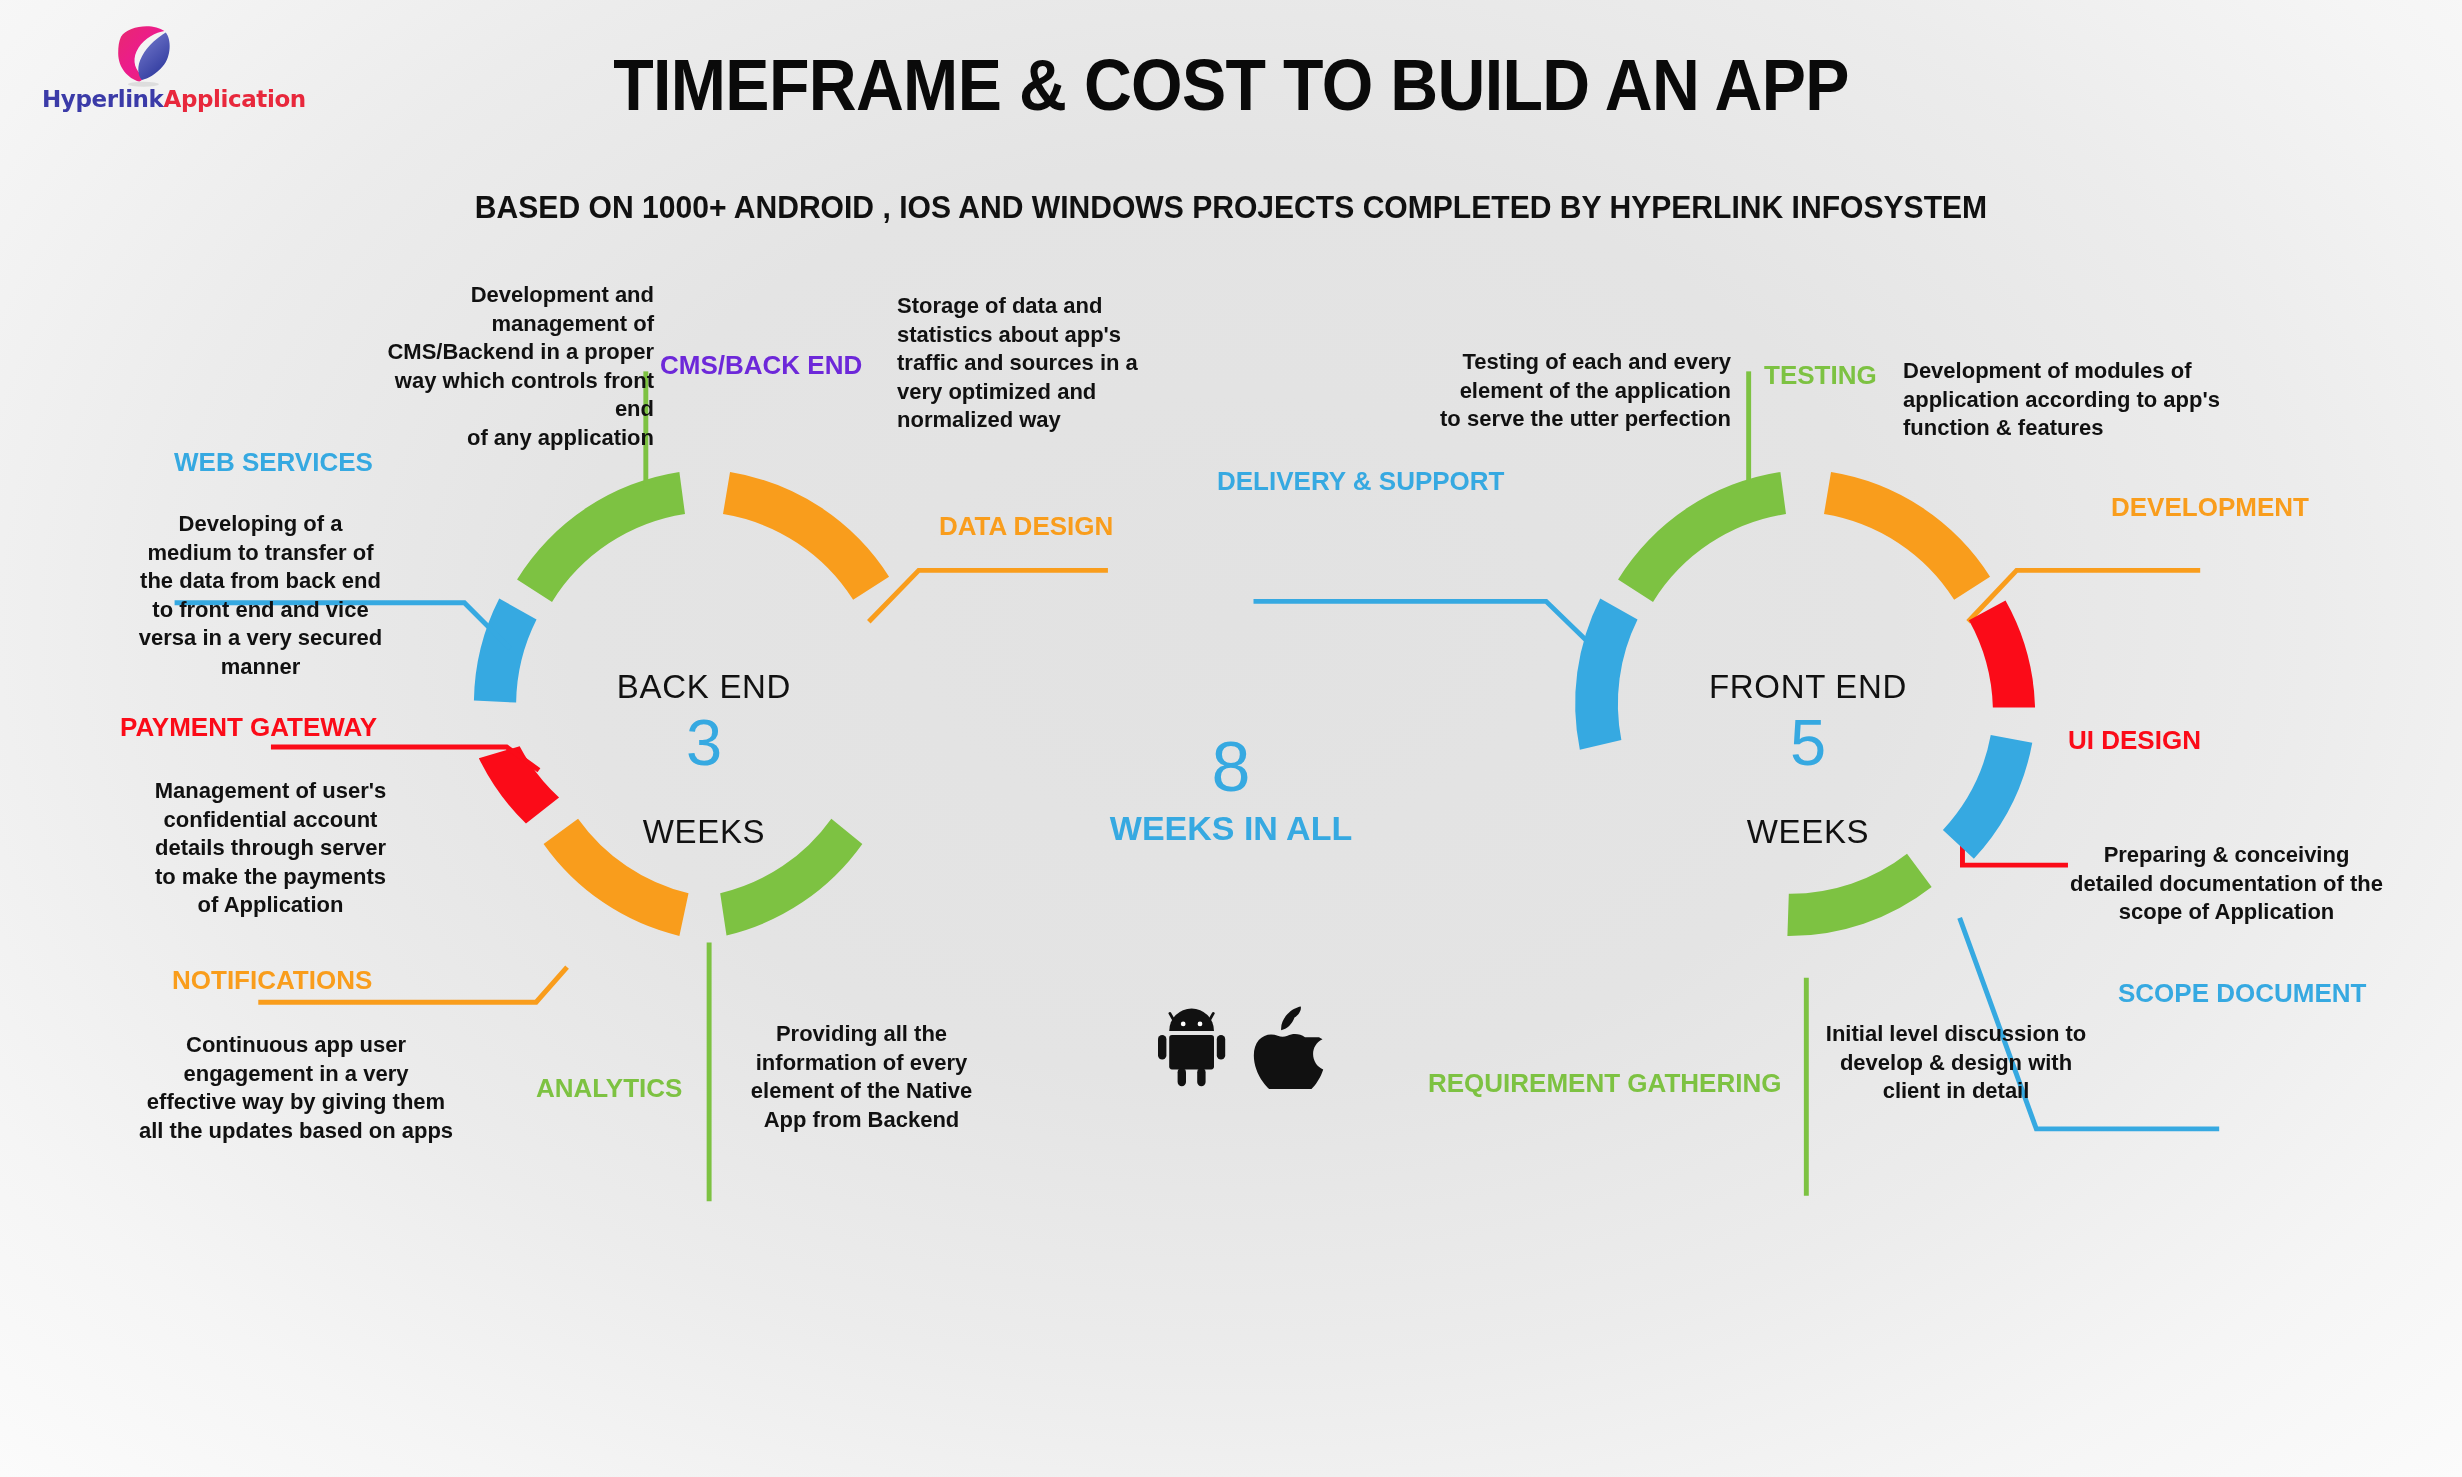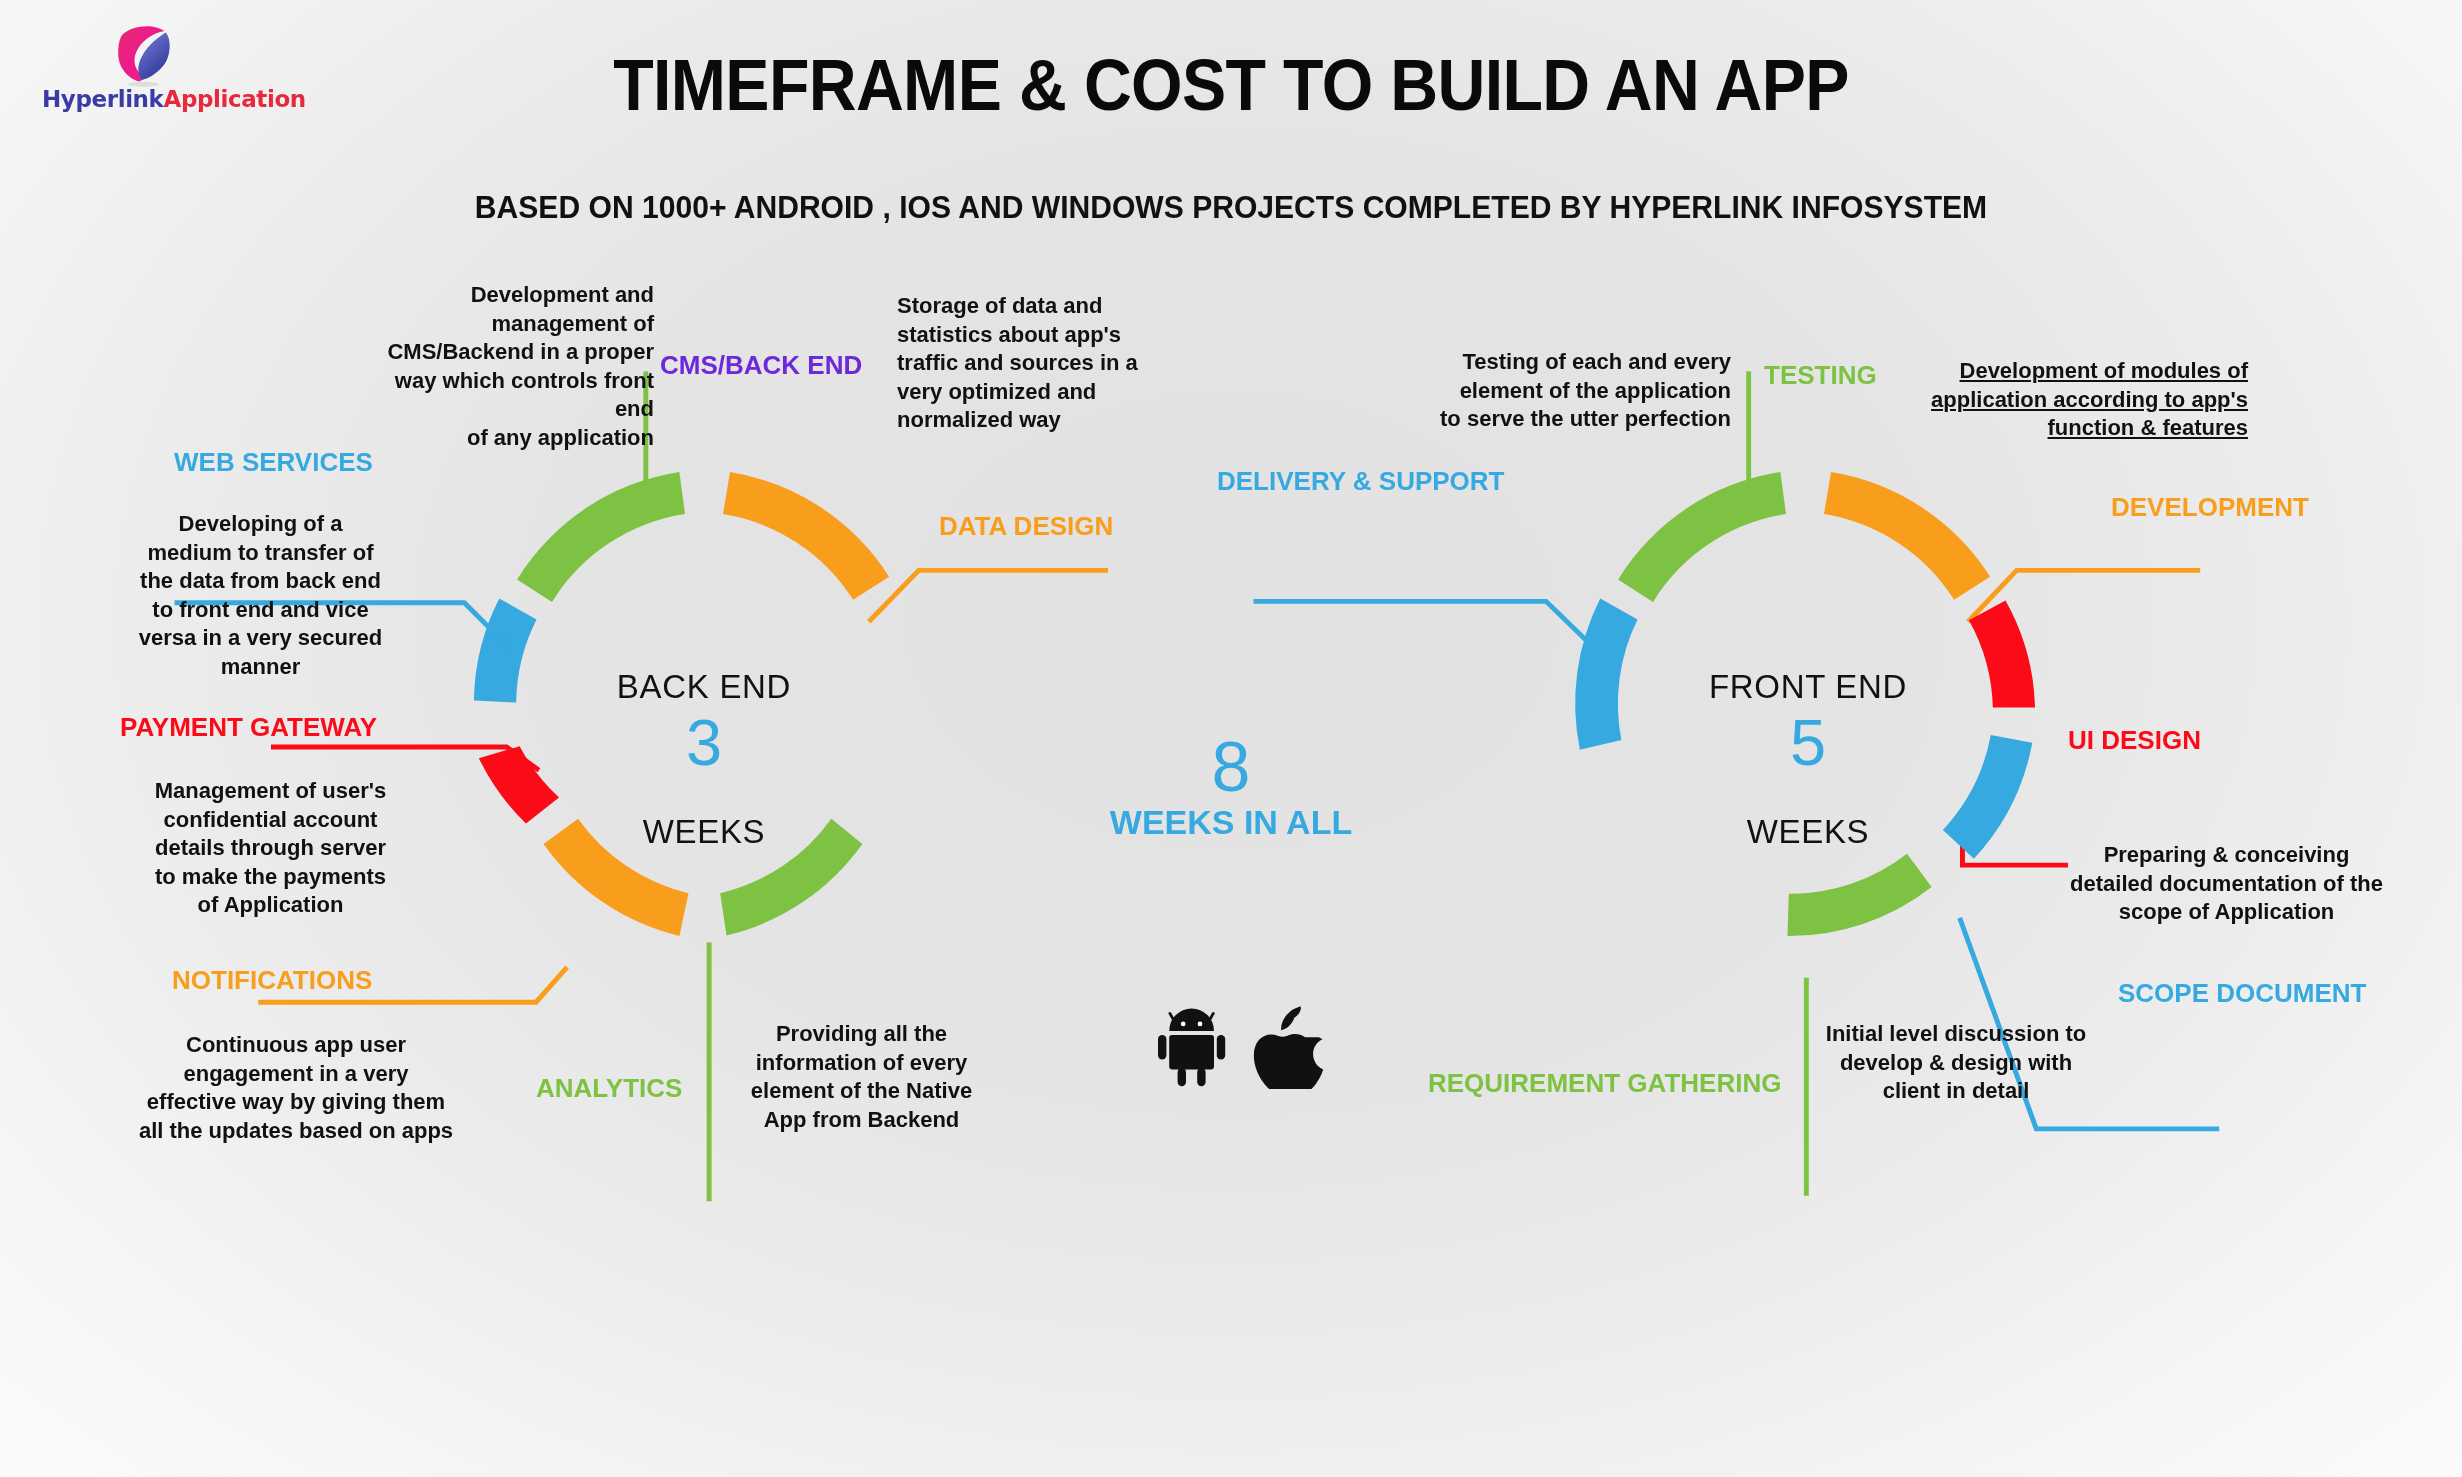--- a/index.html
+++ b/index.html
@@ -30,21 +30,21 @@
   .ring { position:absolute; }
 
   
   .hub { position:absolute; text-align:center; }
   .hub .hub-title { font-size:33px; font-weight:400; color:#111; letter-spacing:0.7px; }
   .hub .hub-num { font-size:65px; font-weight:400; color:#36a9e1; line-height:1.15; }
   .hub .hub-unit { font-size:33px; font-weight:400; color:#111; letter-spacing:0.7px;margin-top:32px; }
 
   #total { position:absolute; left:1076px; top:732px; width:310px; text-align:center; }
   #total .t-num { font-size:70px; color:#36a9e1; line-height:1; }
-  #total .t-unit { font-size:34px; color:#36a9e1; font-weight:bold; letter-spacing:0px; margin-top:1px; }
+  #total .t-unit { font-size:34px; color:#36a9e1; font-weight:bold; letter-spacing:0px; margin-top:7px; }
 
   
   .cat { position:absolute; font-size:26px; font-weight:bold; letter-spacing:0px; white-space:nowrap; }
   .desc { position:absolute; font-size:22px; font-weight:bold; color:#111; line-height:1.30; }
 
   
   #platforms { left:1154px; top:998px; width:176px; height:91px; }
 
   
   #footer { left:0; top:1228px; width:2462px; height:250px; }
@@ -181,21 +181,21 @@
   <div class="hub" style="left:1639px; top:668px; width:338px;">
     <div class="hub-title">FRONT END</div>
     <div class="hub-num">5</div>
     <div class="hub-unit">WEEKS</div>
   </div>
 
   <div class="cat" style="left:1764px; top:360px; color:#7dc242;">TESTING</div>
   <div class="desc" style="left:1414px; top:348px; width:317px; text-align:right;">Testing of each and every<br>element of the application<br>to serve the utter perfection</div>
 
   <div class="cat" style="left:2111px; top:492px; color:#f99d1c;">DEVELOPMENT</div>
-  <div class="desc" style="left:1903px; top:357px; width:345px; text-align:right;text-decoration:underline;">Development of modules of<br>application according to app's<br>function &amp; features</div>
+  <div class="desc" style="left:1903px; top:357px; width:345px; text-align:left;">Development of modules of<br>application according to app's<br>function &amp; features</div>
 
   <div class="cat" style="left:2068px; top:725px; color:#fb0b18;">UI DESIGN</div>
 
   <div class="cat" style="left:2118px; top:978px; color:#36a9e1;">SCOPE DOCUMENT</div>
   <div class="desc" style="left:2054px; top:841px; width:345px; text-align:center;">Preparing &amp; conceiving<br>detailed documentation of the<br>scope of Application</div>
 
   <div class="cat" style="left:1428px; top:1068px; color:#7dc242;">REQUIREMENT GATHERING</div>
   <div class="desc" style="left:1819px; top:1020px; width:274px; text-align:center;">Initial level discussion to<br>develop &amp; design with<br>client in detail</div>
 
   <div class="cat" style="left:1217px; top:466px; color:#36a9e1;">DELIVERY &amp; SUPPORT</div>

